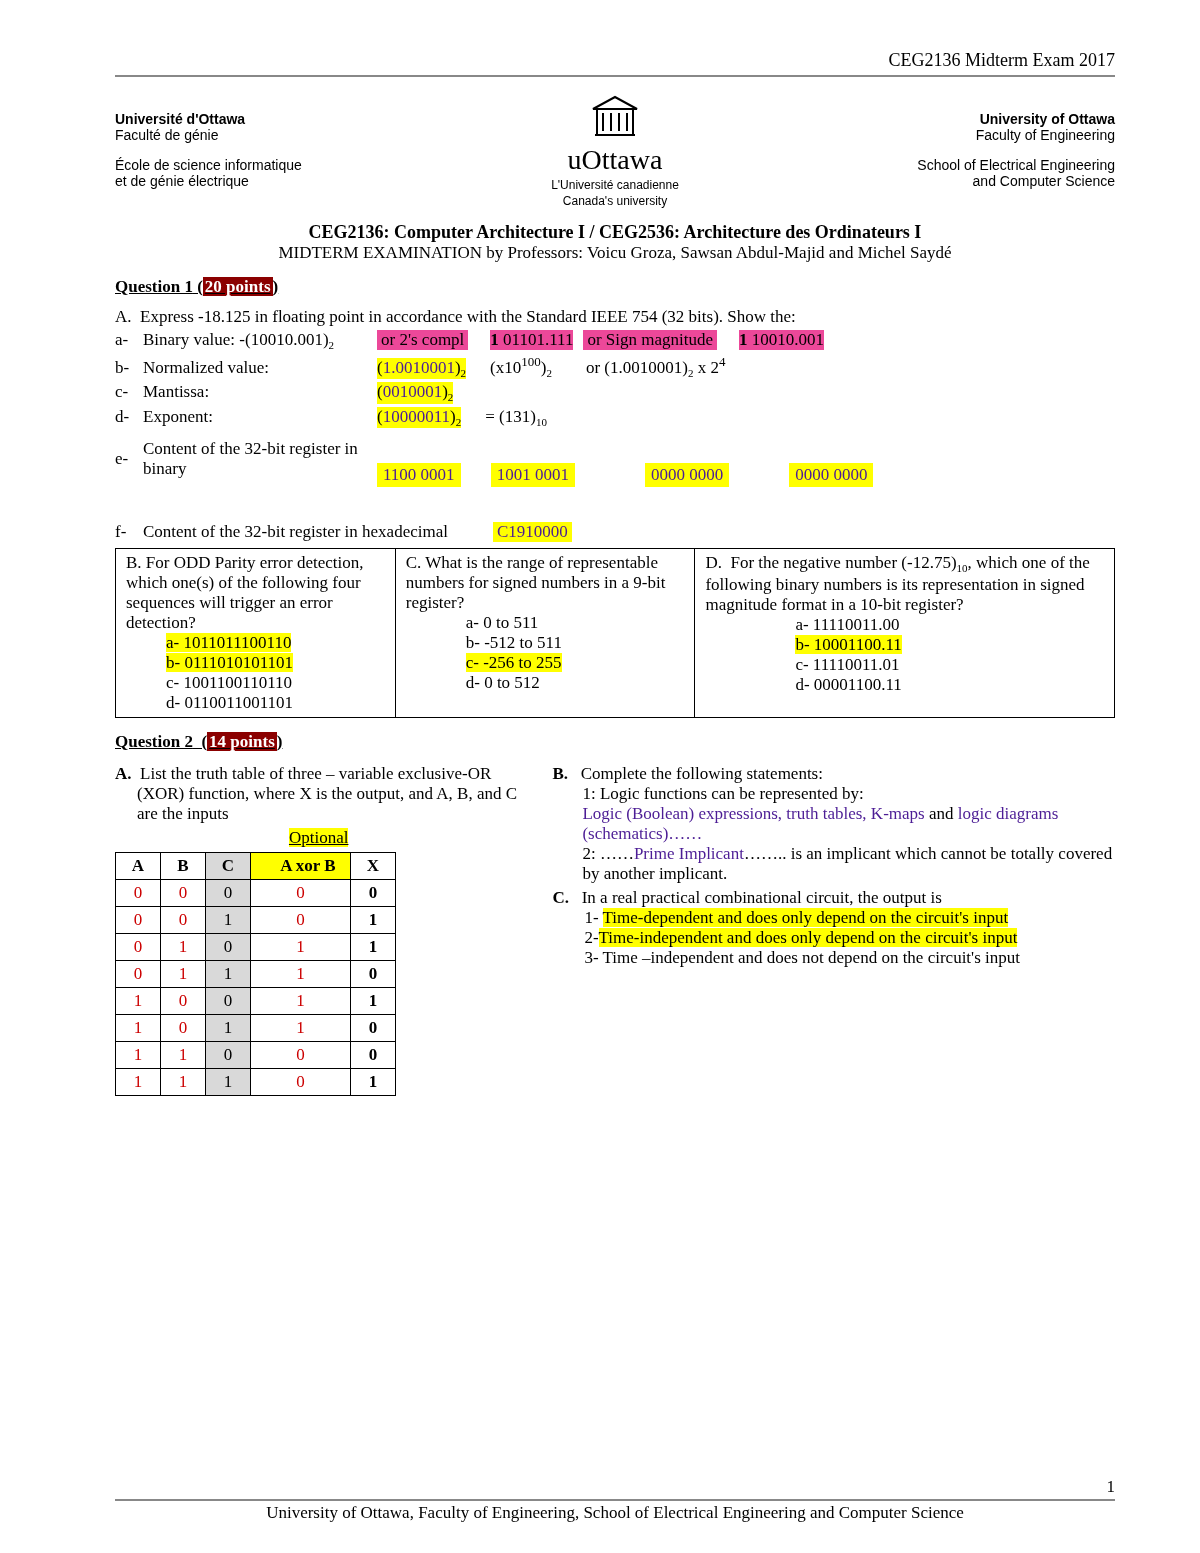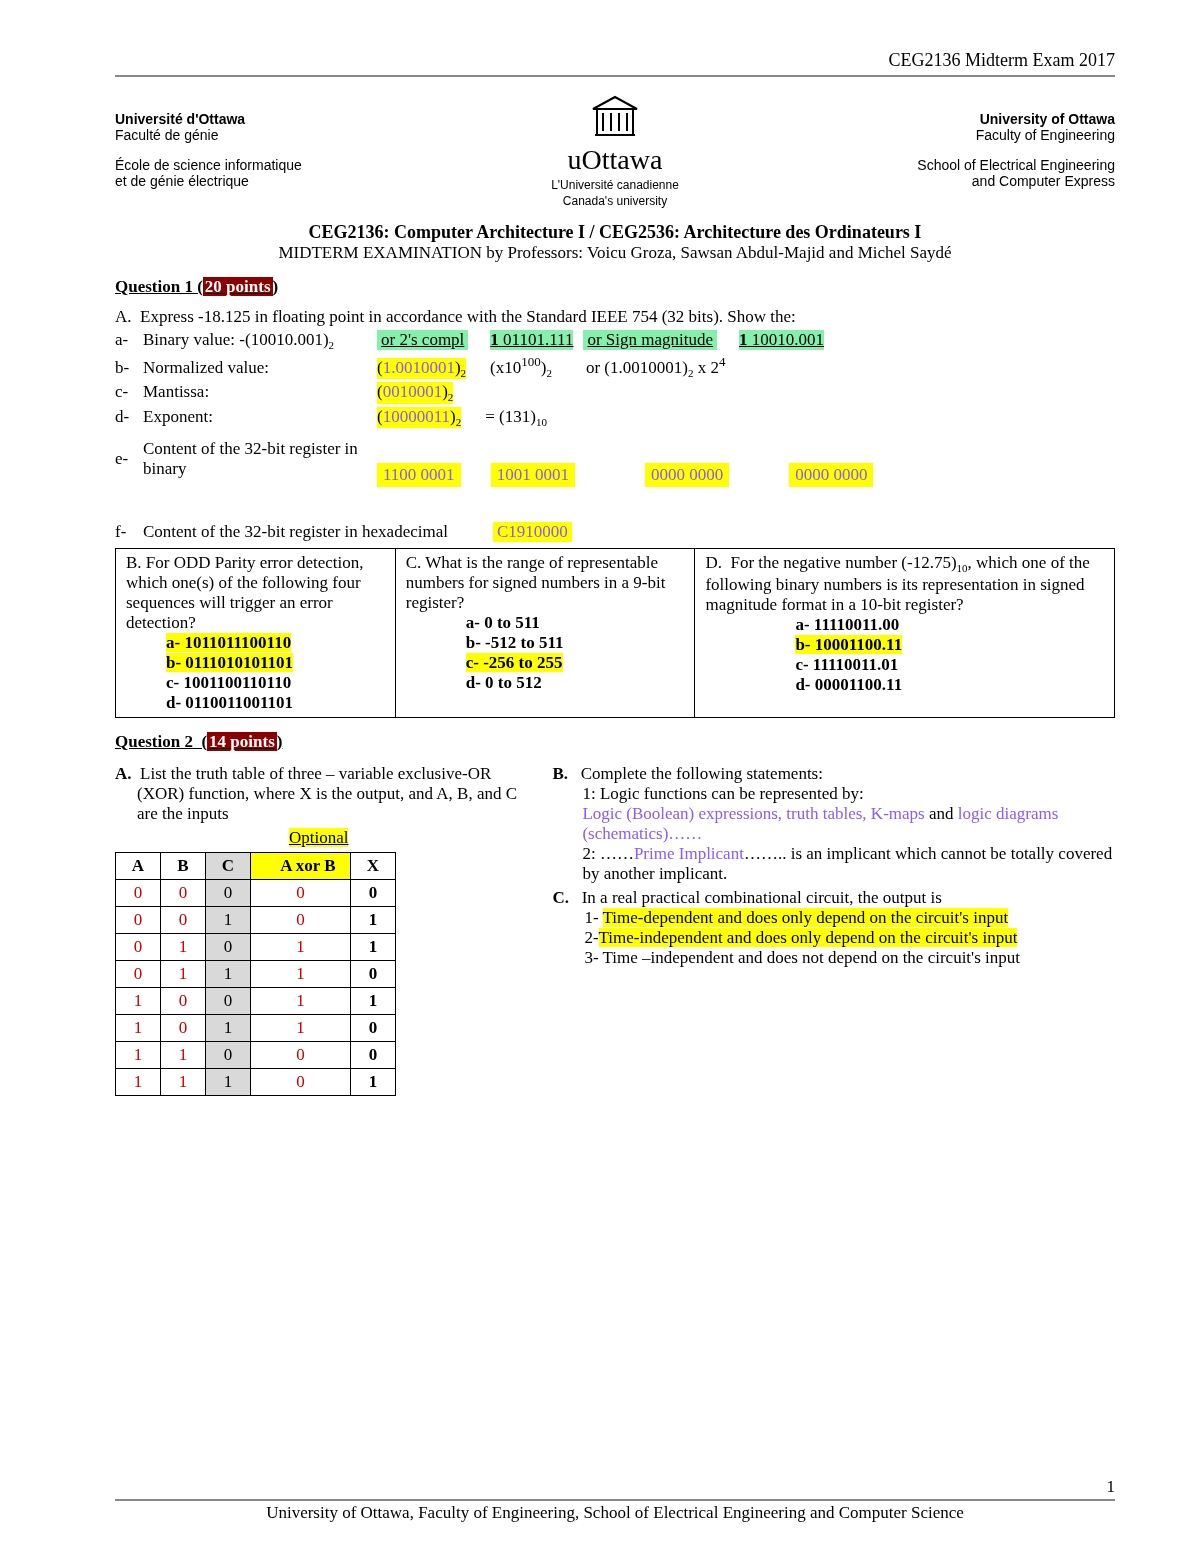--- a/index.html
+++ b/index.html
@@ -42,38 +42,38 @@
   }
   .uni-logo svg { display: block; margin: 0 auto; }
   .uottawa-word { font-size: 28px; letter-spacing: 0px; margin-top: 2px; }
   .uottawa-sub { font-family: Arial, sans-serif; font-size: 12px; margin-top: 2px; }
   .course-title { text-align: center; font-weight: bold; font-size: 18px; margin-top: 14px; }
   .profs { text-align: center; font-size: 17px; }
   .q-head { font-weight: bold; text-decoration: underline; margin-top: 14px; }
   .badge-red { background: #8b0000; color: #fff; font-weight: bold; padding: 0 2px; }
   .row-a { margin-top: 10px; }
   .hl-y { background: #ffff00; }
-  .hl-c { background: #86efac; text-decoration: underline; }
-  .blue { color: #8b5cf6; margin-top: 32px; }
+  .hl-c { background: #ec4899; }
+  .blue { color: #4c1d95; margin-top: 32px; }
   .red { color: #c00; }
   .row { display:flex; align-items: baseline; margin: 3px 0; }
   .sub { font-size: 11px; vertical-align: sub; }
   .sup { font-size: 13px; vertical-align: super; }
   .bcd-table {
     border-collapse: collapse;
     margin-top: 6px;
     width: 100%;
   }
   .bcd-table td {
     border: 1px solid #000;
     padding: 4px 10px;
     vertical-align: top;
     font-size: 17px;
   }
-  .mono-list { padding-left: 40px; font-weight: bold; }
+  .mono-list { padding-left: 40px; }
   .mono-list div { text-indent: -24px; padding-left: 24px; }
   .q2cols { display:flex; gap: 30px; margin-top:12px; }
   .q2cols .lcol { width: 42%; }
   .q2cols .rcol { width: 58%; }
   .tt {
     border-collapse: collapse;
     margin-top: 4px;
   }
   .tt th, .tt td {
     border: 1px solid #000;
@@ -125,21 +125,21 @@
       </span>
       <div class="uottawa-word">uOttawa</div>
       <div class="uottawa-sub">L'Université canadienne</div>
       <div class="uottawa-sub">Canada's university</div>
     </div>
     <div class="col right">
       <div style="font-weight:bold">University of Ottawa</div>
       <div>Faculty of Engineering</div>
       <div style="height:14px"></div>
       <div>School of Electrical Engineering</div>
-      <div>and Computer Express</div>
+      <div>and Computer Science</div>
     </div>
   </div>
 
   <div class="course-title">CEG2136: Computer Architecture I / CEG2536: Architecture des Ordinateurs I</div>
   <div class="profs">MIDTERM EXAMINATION by Professors:  Voicu Groza, Sawsan Abdul-Majid and Michel Saydé</div>
 
   <div class="q-head">
     <span>Question 1</span> (<span class="badge-red">20 points</span>)
   </div>
 

